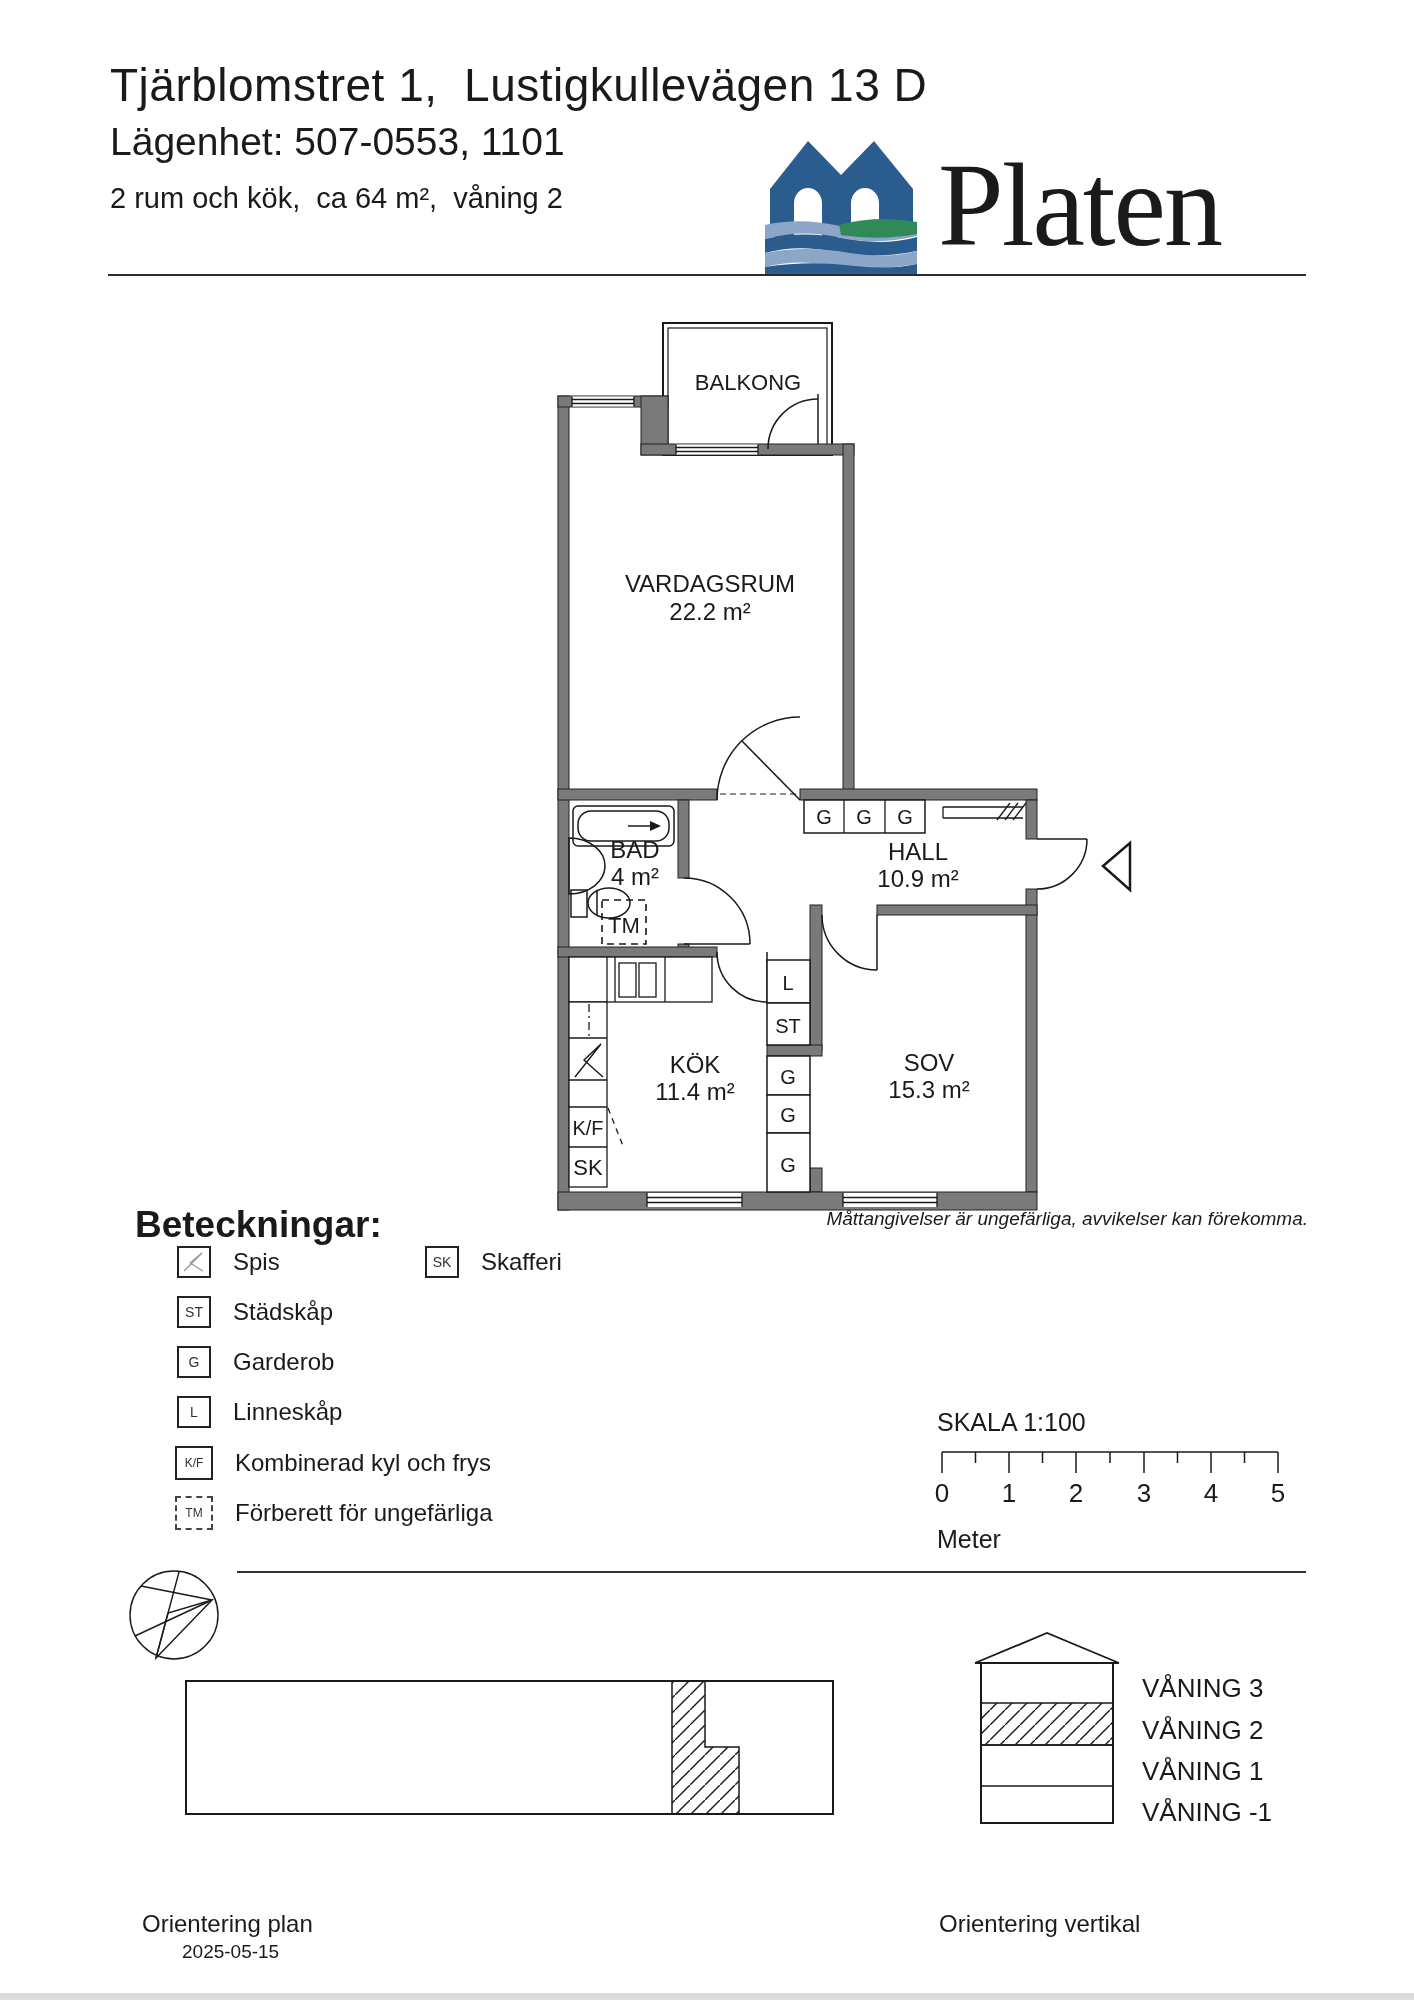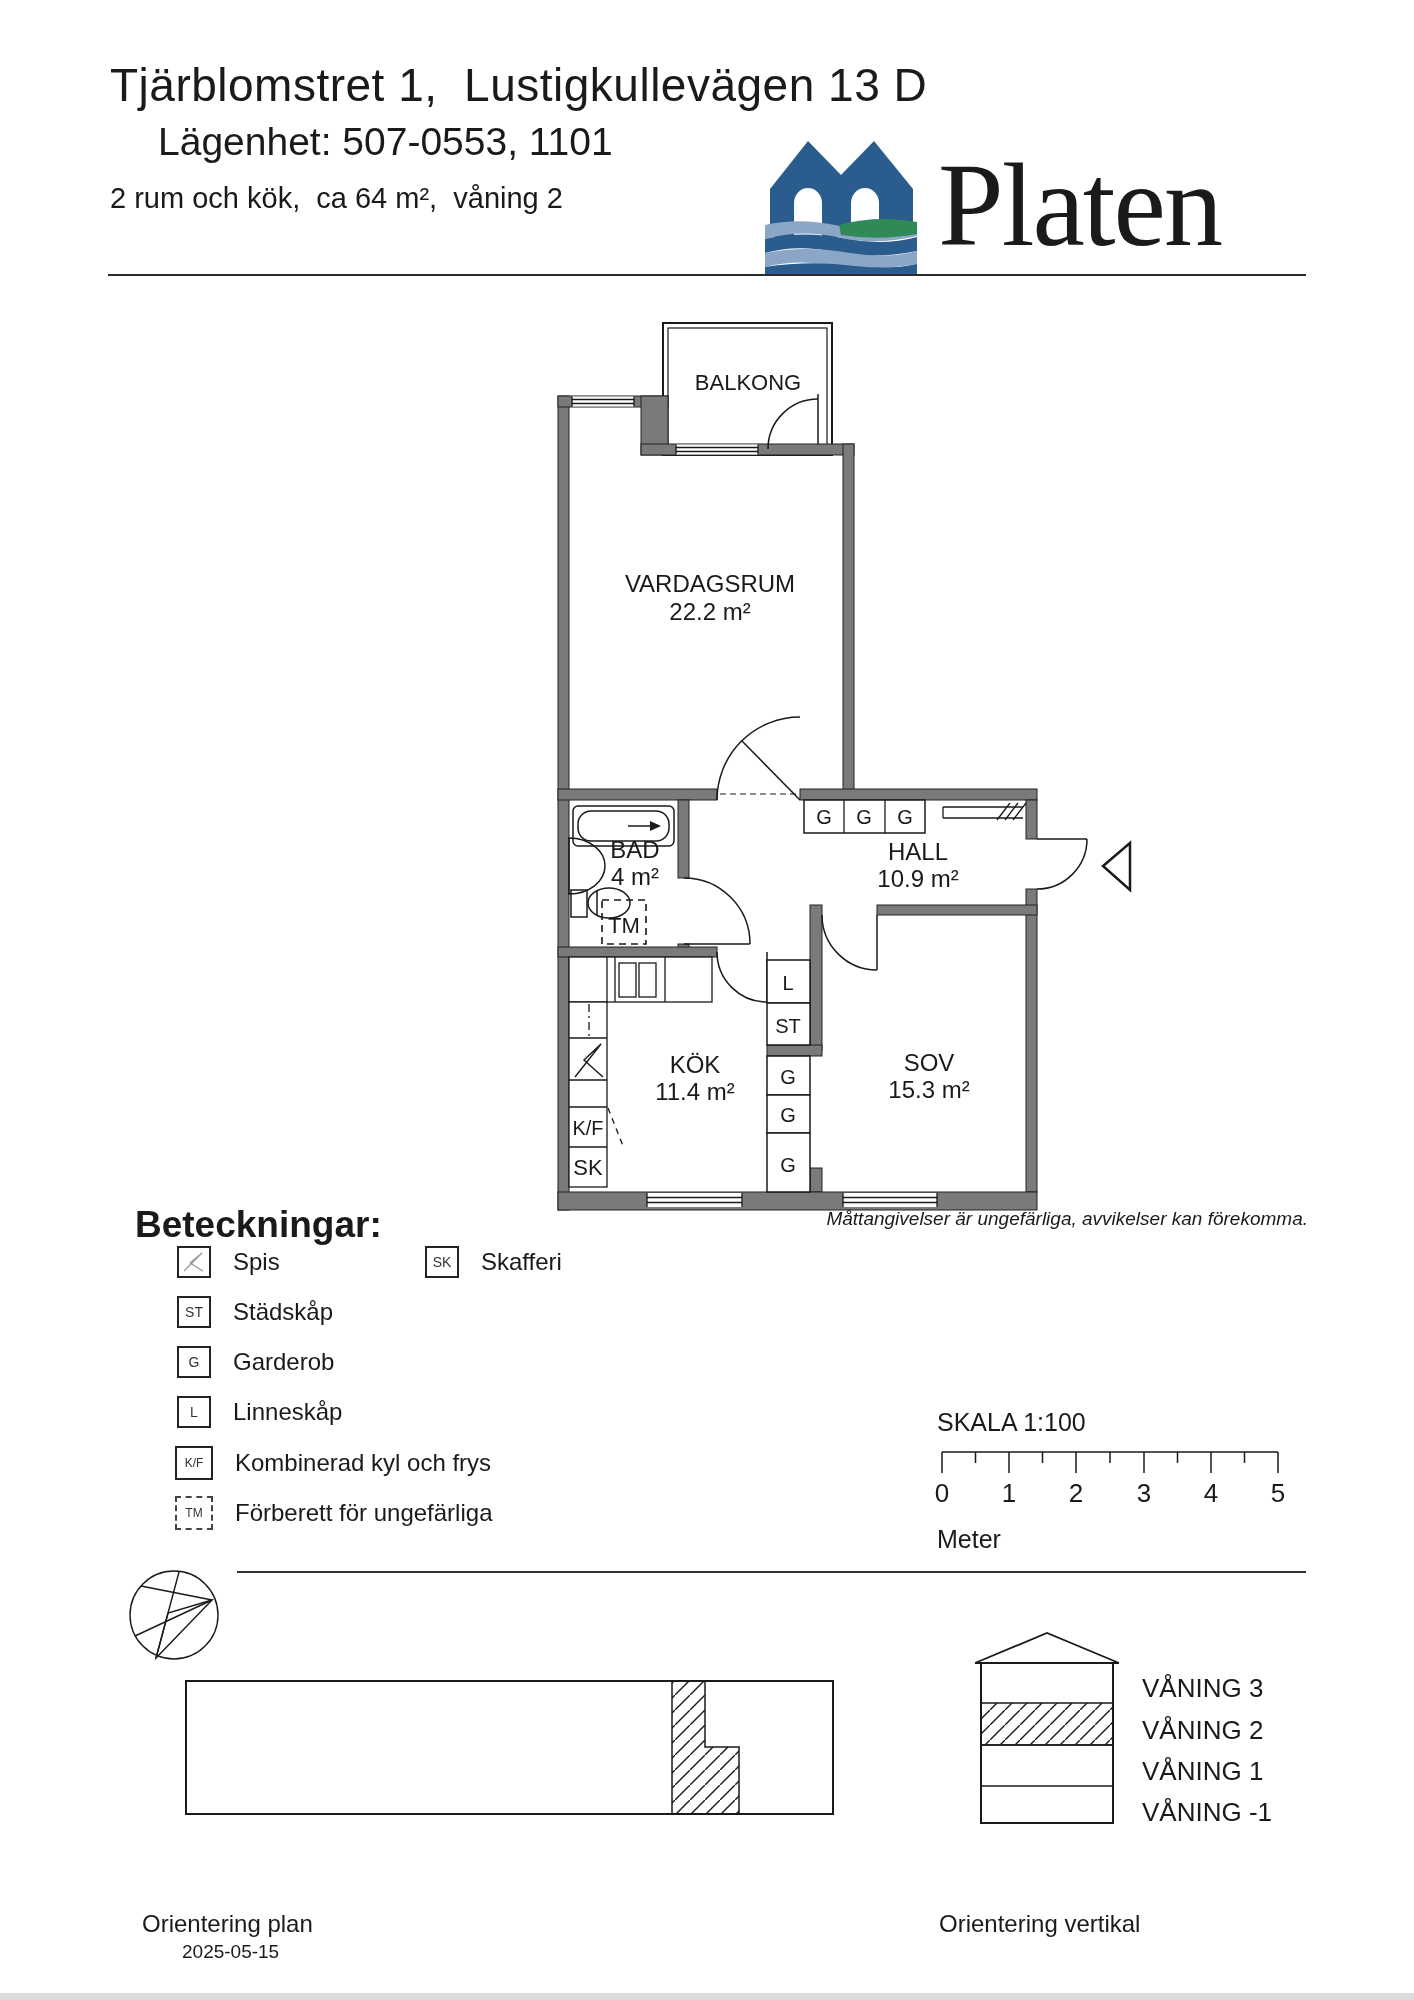--- a/index.html
+++ b/index.html
@@ -1,20 +1,20 @@
 <!DOCTYPE html>
 <html><head>
 <meta charset="utf-8">
 <style>
   html,body{margin:0;padding:0;background:#fff;}
   body{width:1414px;height:2000px;position:relative;overflow:hidden;
        font-family:"Liberation Sans", sans-serif;color:#1a1a1a;}
   .abs{position:absolute;}
   .hdr-title{left:110px;top:58px;font-size:46px;letter-spacing:.5px;white-space:pre;}
-  .hdr-apt{left:110px;top:120px;font-size:39px;margin-left:48px;}
+  .hdr-apt{left:110px;top:120px;font-size:39px;}
   .hdr-sum{left:110px;top:182px;font-size:29px;white-space:pre;}
   .rule{background:#2b2b2b;height:2px;}
   .rule-top{left:108px;top:274px;width:1198px;}
   .rule-orient{left:237px;top:1571px;width:1069px;height:2px;background:#333;}
   .note{right:106px;top:1208px;font-size:19px;font-style:italic;text-align:right;}
   .legend-head{left:135px;top:1204px;font-size:37px;font-weight:bold;text-align:center;}
   .lrow{display:flex;align-items:center;gap:22px;}
   .licon{width:30px;height:28px;border:2px solid #222;display:flex;align-items:center;
          justify-content:center;font-size:14px;color:#333;background:#fff;flex:0 0 auto;}
   .licon.dashed{border:2px dashed #444;}

